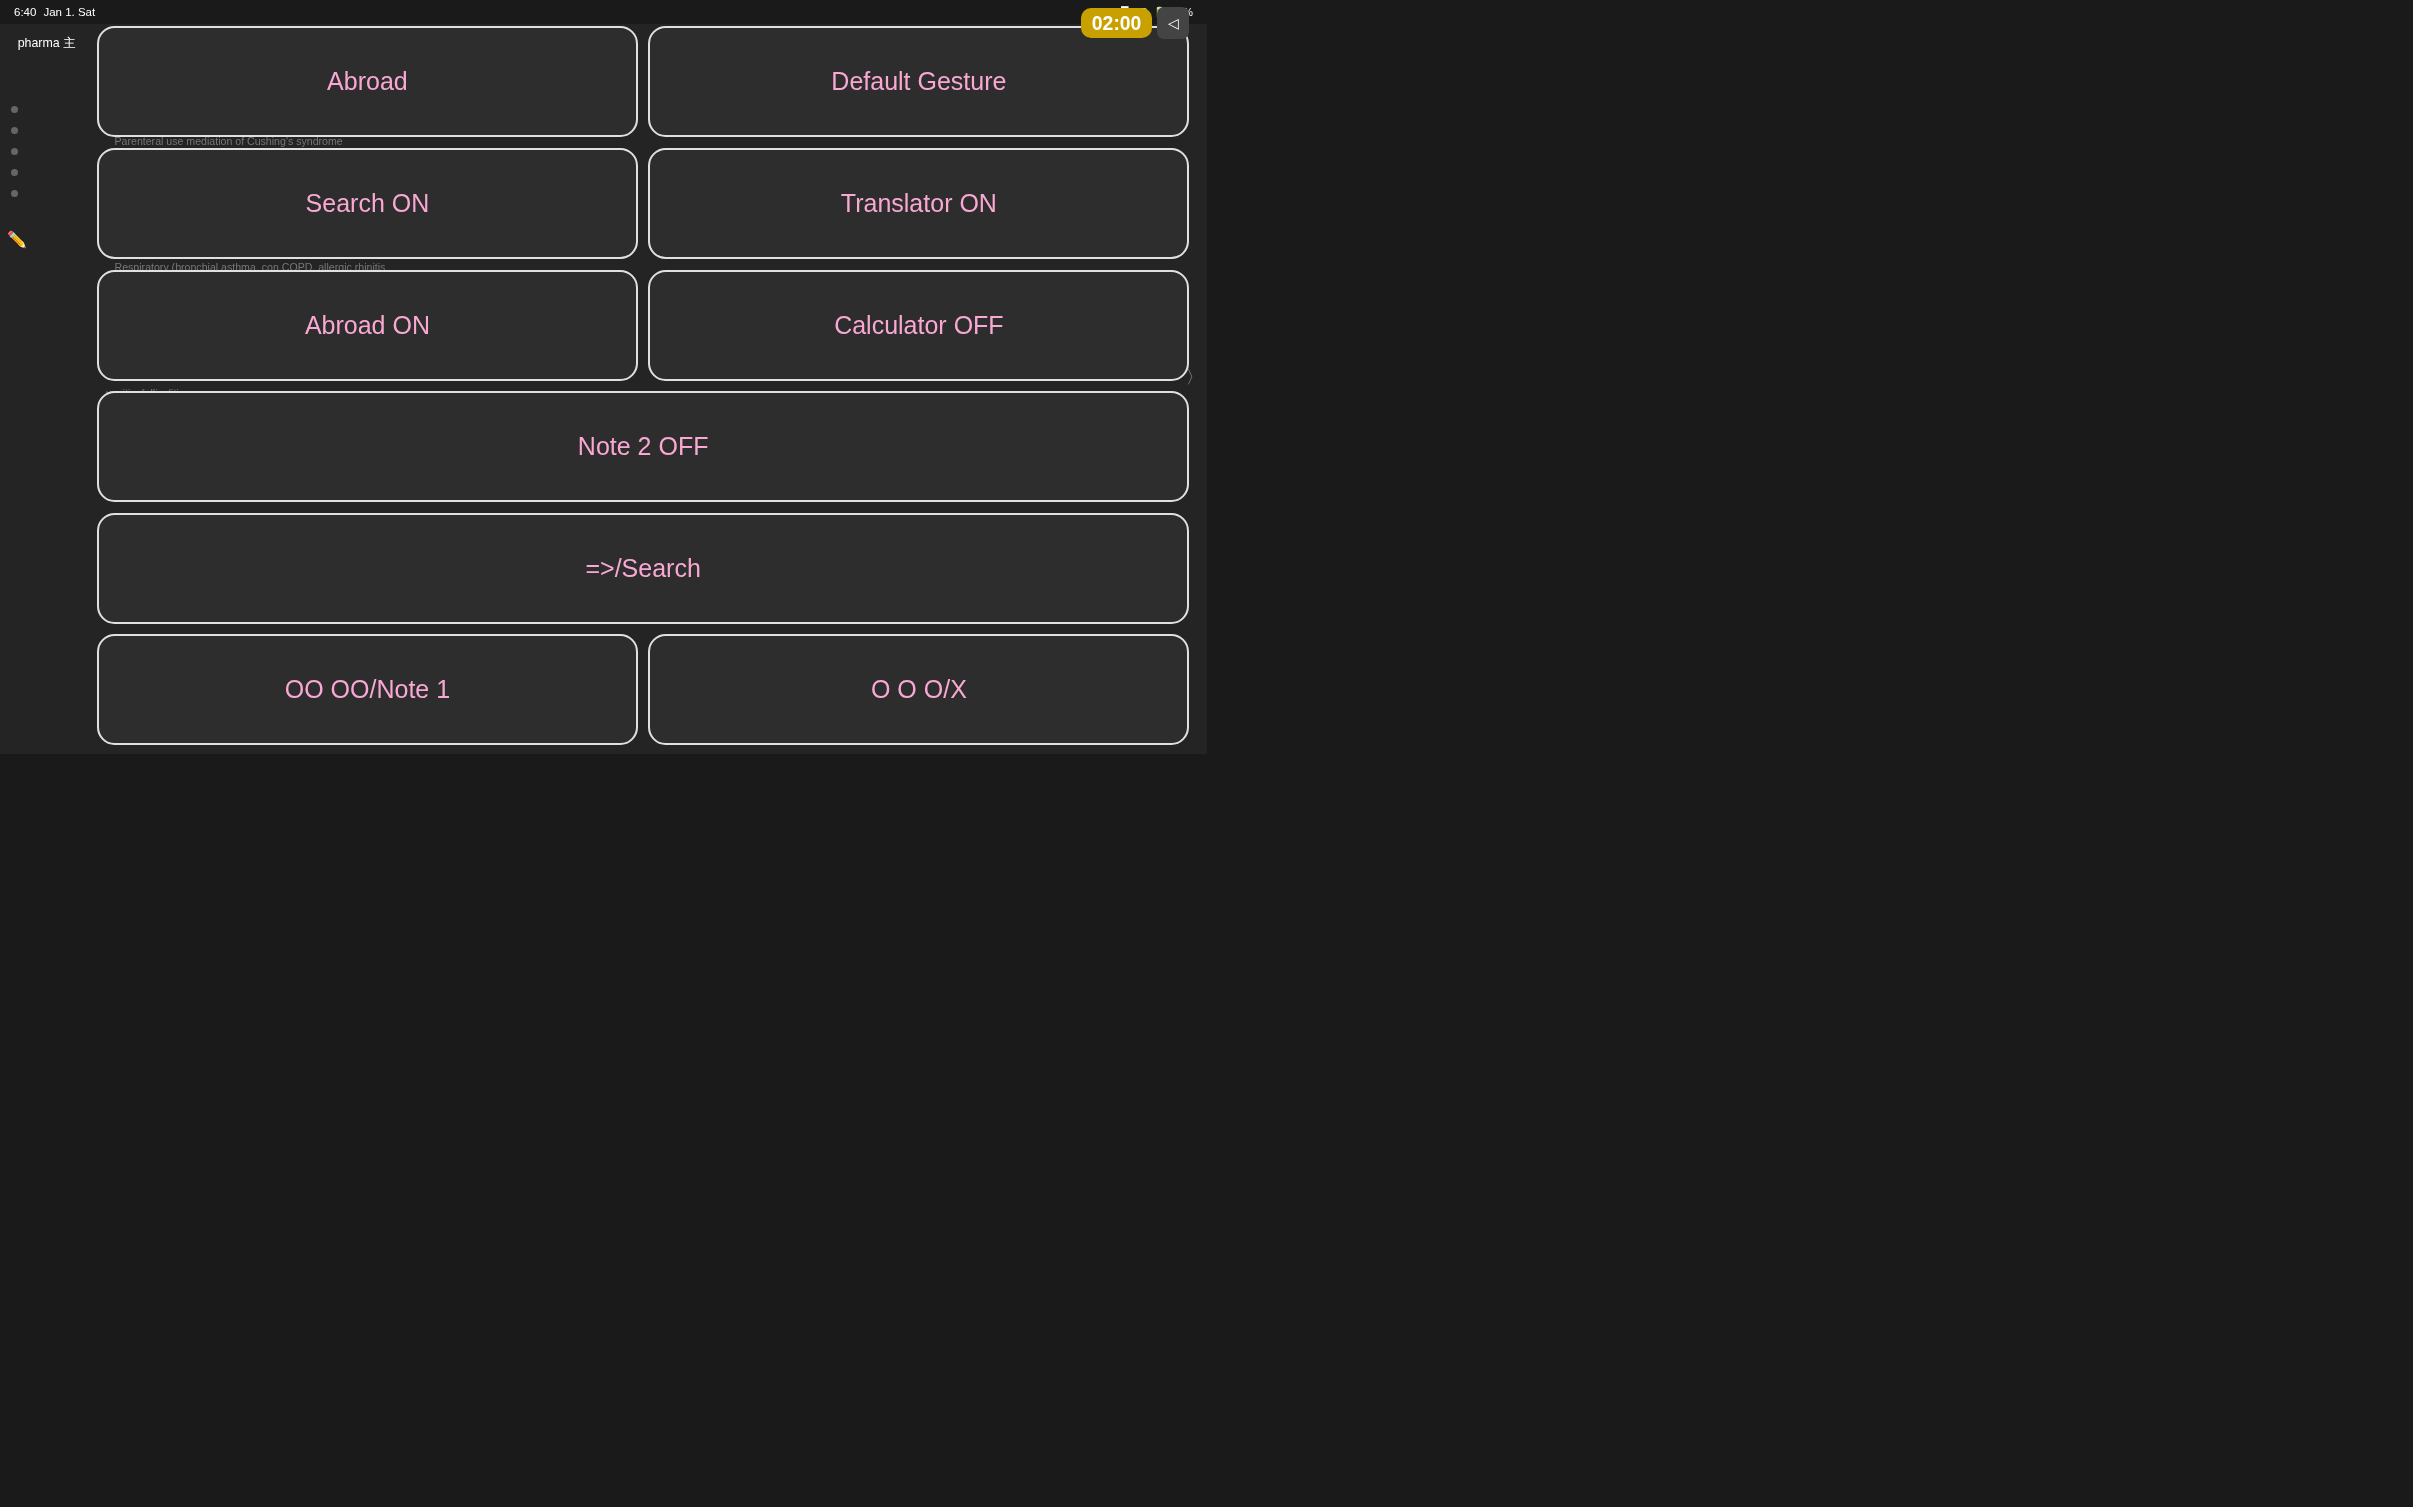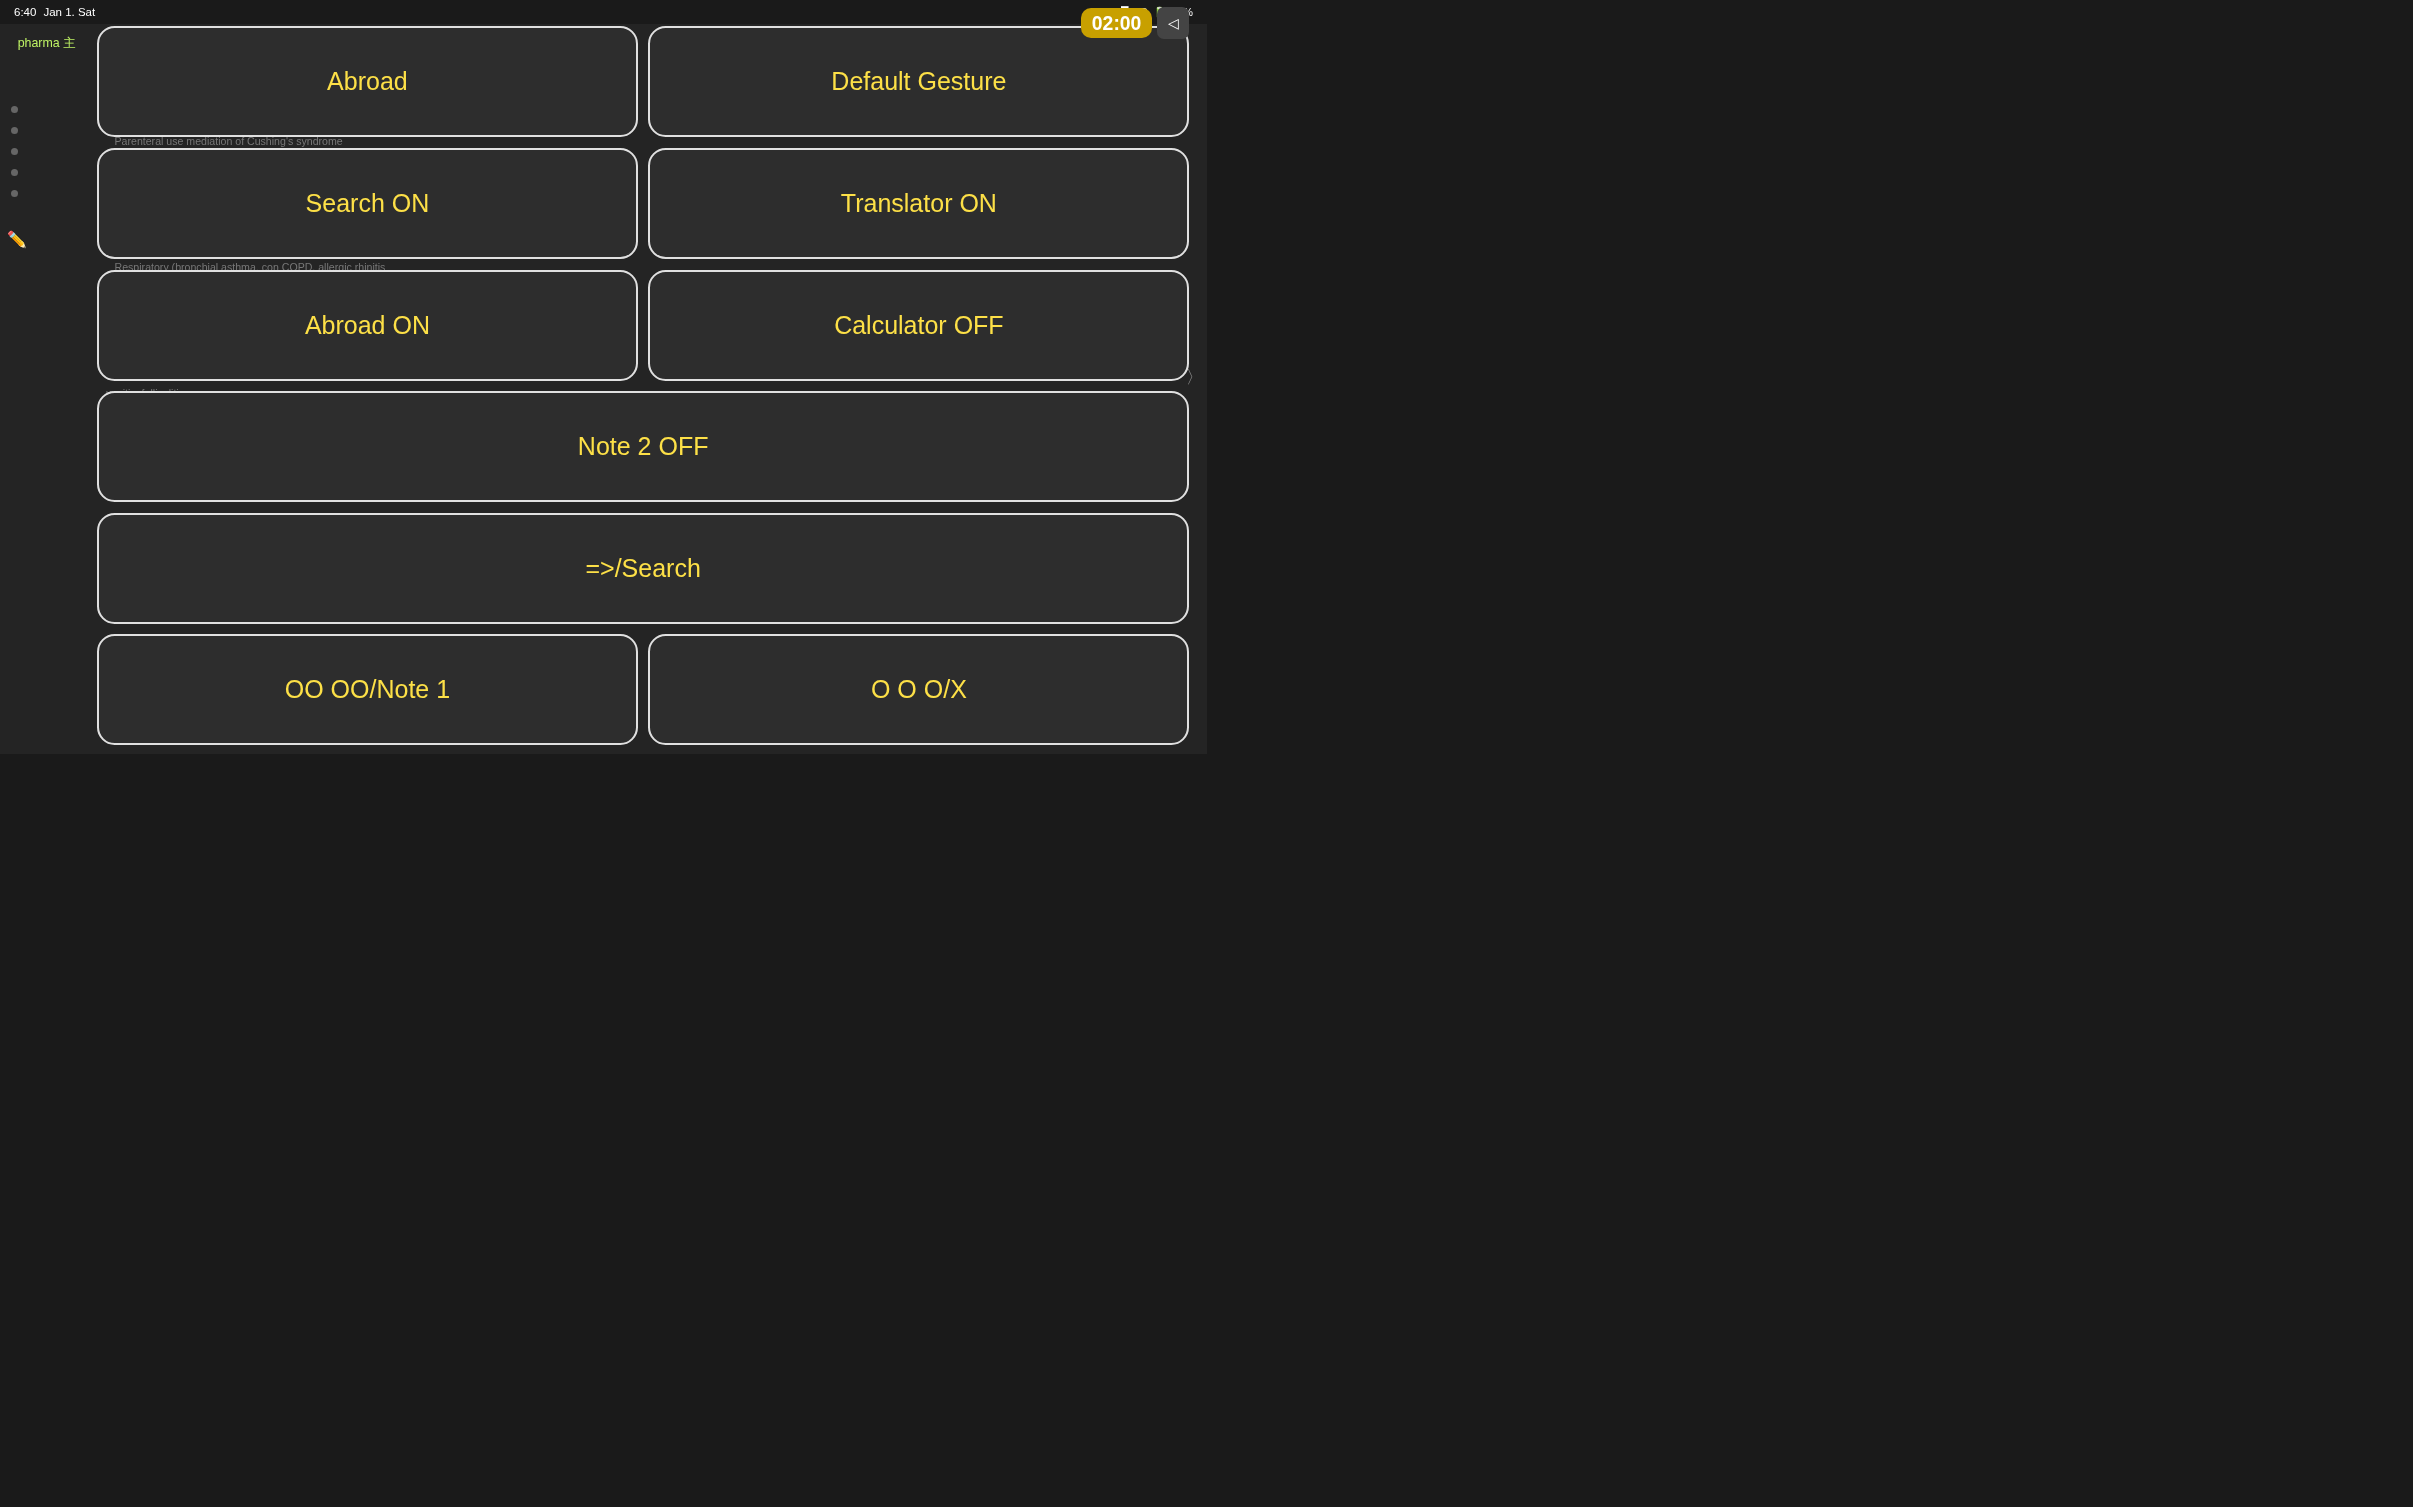--- a/index.html
+++ b/index.html
@@ -68,21 +68,21 @@
       color: #888;
       font-size: 11.5px;
       line-height: 1.6;
       overflow: hidden;
     }
 
     .pharma-label {
       position: absolute;
       top: 35px;
       left: 17.7px;
-      color: #bef264;
+      color: #ffffff;
       font-size: 12.4px;
     }
 
     .overlay {
       position: absolute;
       top: 17.7px;
       left: 97px;
       right: 17.7px;
       bottom: 0;
       display: flex;
@@ -96,21 +96,21 @@
       display: flex;
       gap: 10.6px;
       flex: 1;
     }
 
     .btn {
       flex: 1;
       background: #2d2d2d;
       border: 2.2px solid #e0e0e0;
       border-radius: 17.7px;
-      color: #fde047;
+      color: #f9a8d4;
       font-size: 25px;
       font-weight: 400;
       cursor: pointer;
       display: flex;
       align-items: center;
       justify-content: center;
       min-height: 71px;
       text-align: right;
       padding: 8.8px 17.7px;
     }

